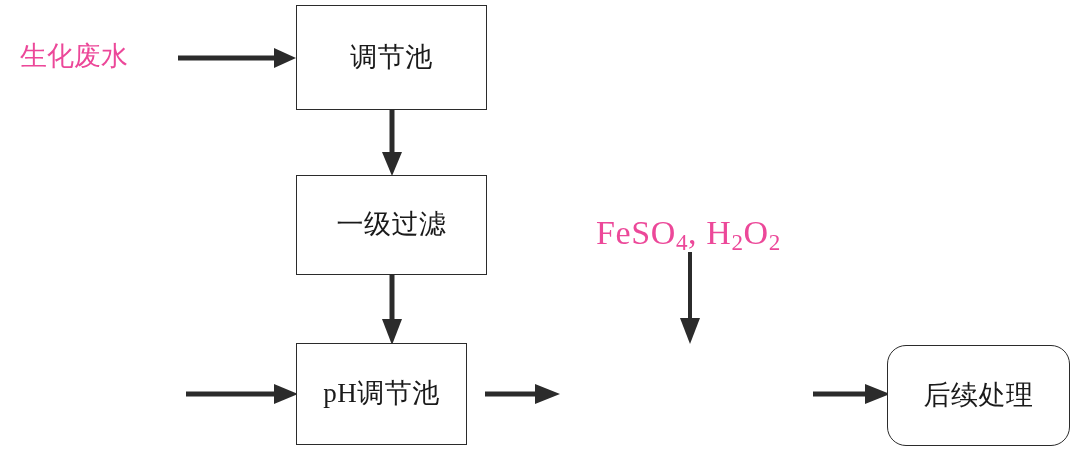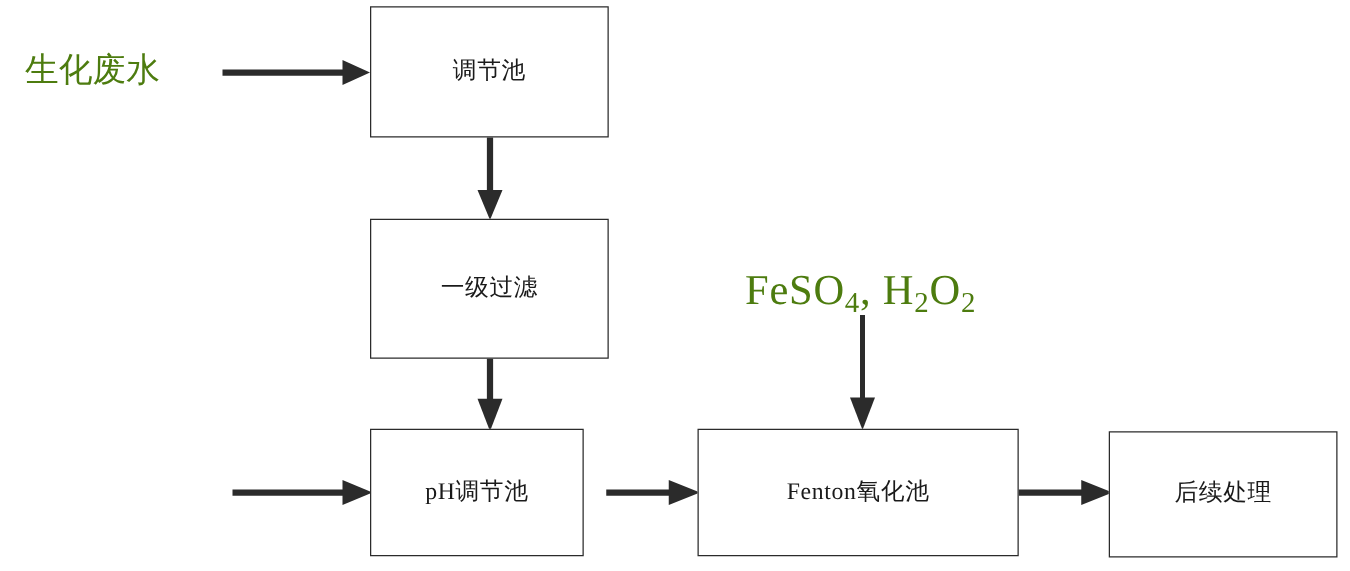--- a/index.html
+++ b/index.html
@@ -20,32 +20,32 @@
     position: absolute;
     box-sizing: border-box;
     border: 1.6px solid #2b2b2b;
     background: #ffffff;
     display: flex;
     align-items: center;
     justify-content: center;
     text-align: center;
   }
   .node-label {
-    font-size: 19px;
+    font-size: 27px;
     line-height: 1.1;
     letter-spacing: 0.5px;
     white-space: nowrap;
     color: #1a1a1a;
   }
   .free-label {
     position: absolute;
     font-size: 27px;
     line-height: 1.1;
     white-space: nowrap;
-    color: #4d7c0f;
+    color: #ec4899;
     text-align: center;
   }
   .free-label.chem {
     font-size: 34px;
     letter-spacing: 0.6px;
   }
   .free-label.chem sub {
     font-size: 0.68em;
     vertical-align: -0.28em;
   }
@@ -126,29 +126,26 @@
 
 
   <div class="free-label chem" style="left:596px; top:214px;">
     <span><span>FeSO</span><sub>4</sub></span><span>, H</span><sub>2</sub><span>O</span><sub>2</sub>
   </div>
 
   <div class="node" style="left:296px; top:5px; width:191px; height:105px;">
     <span class="node-label">调节池</span>
   </div>
 
-  <div class="node" style="left:296px; top:175px; width:191px; height:112px;">
+  <div class="node" style="left:296px; top:175px; width:191px; height:100px;">
     <span class="node-label">一级过滤</span>
   </div>
 
   <div class="node" style="left:296px; top:343px; width:171px; height:102px;">
     <span class="node-label">pH调节池</span>
   </div>
 
-  <div class="node" style="left:558px; top:343px; width:257px; height:102px;">
-    <span class="node-label">Fenton氧化池</span>
-  </div>
 
-  <div class="node" style="left:887px; top:345px; width:183px; height:101px;">
+  <div class="node" style="left:887px; top:345px; width:183px; height:101px;border-radius:19px;">
     <span class="node-label">后续处理</span>
   </div>
 
 </div>
 
 </body></html>

